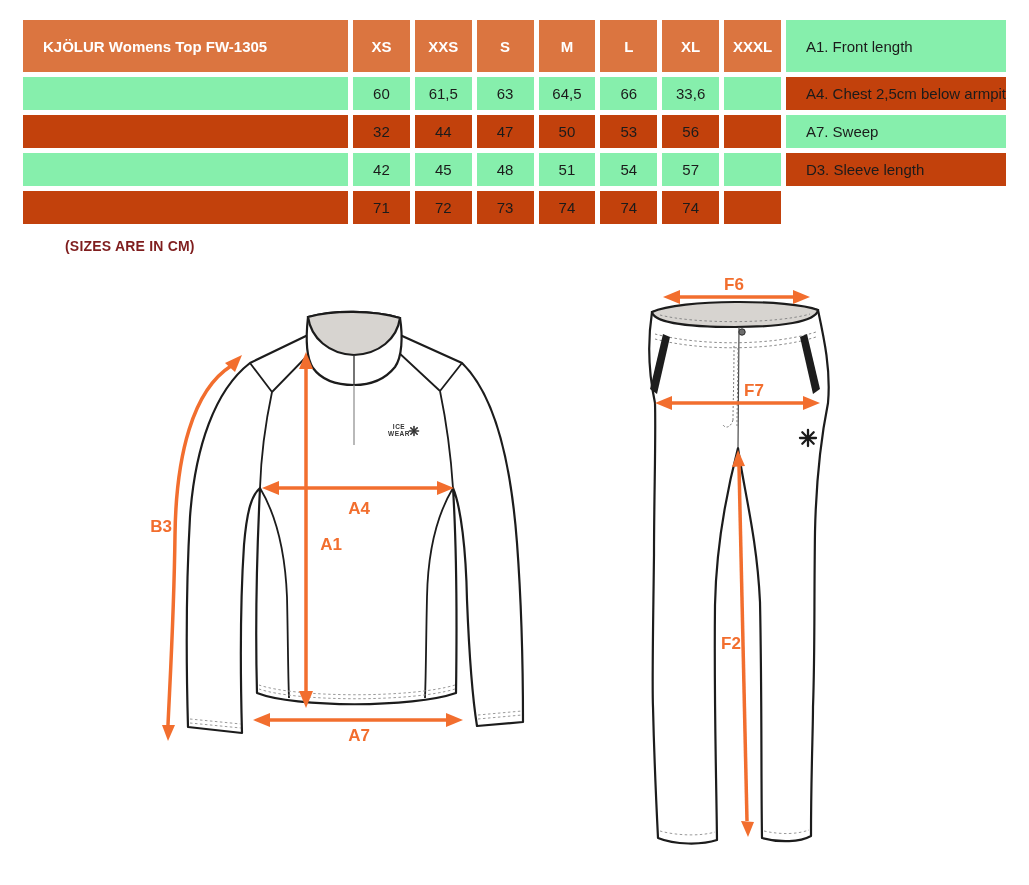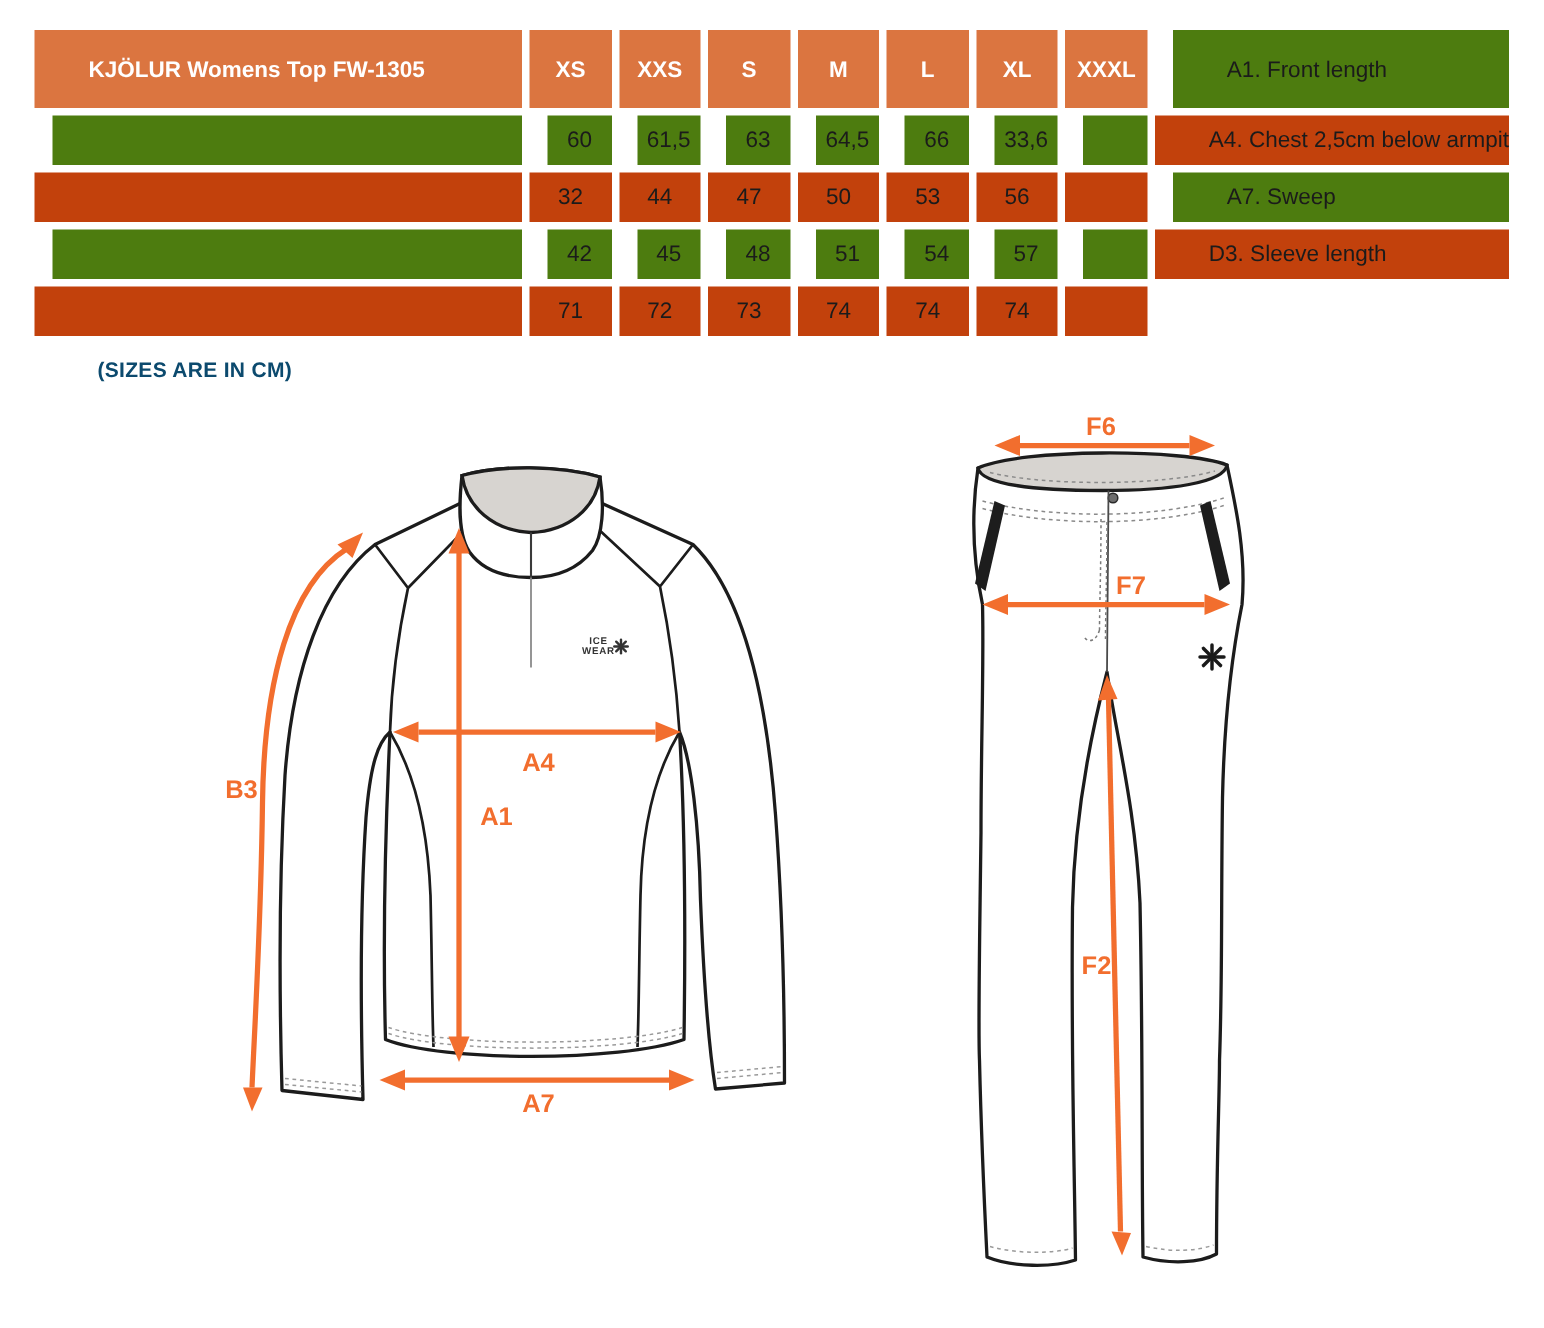--- a/index.html
+++ b/index.html
@@ -9,28 +9,28 @@
   }
   
   .size-table{
     position:absolute;left:23px;top:20px;width:983px;
     display:grid;grid-template-columns:325px repeat(8,1fr);
     grid-auto-rows:33px;grid-template-rows:52px;gap:5px;
   }
   .cell{display:flex;align-items:center;justify-content:center;
     font-size:15px;color:#1b1b1b;white-space:nowrap;}
   .cell.head{background:#db7540;color:#ffffff;font-weight:bold;}
-  .cell.label{justify-content:flex-start;padding-left:36px;}
-  .cell.dark{background:#4d7c0f;margin-left:12px;}
+  .cell.label{justify-content:flex-start;padding-left:20px;}
+  .cell.dark{background:#86efac;}
   .cell.light{background:#c2410c;}
   .cell.title{font-weight:bold;font-size:15px;}
   
   .note{
     position:absolute;left:65px;top:238px;
-    font-size:14px;font-weight:bold;color:#0c4a6e;letter-spacing:.2px;
+    font-size:14px;font-weight:bold;color:#7f1d1d;letter-spacing:.2px;
   }
   
   .shirt-svg{position:absolute;left:145px;top:295px;}
   .pants-svg{position:absolute;left:630px;top:270px;}
   svg text.dim{fill:#f26e2e;font-family:"Liberation Sans",sans-serif;
     font-size:17px;font-weight:bold;}
   svg text.logo{fill:#333;font-family:"Liberation Sans",sans-serif;
     font-size:6.5px;font-weight:bold;letter-spacing:.5px;}
 </style>
 </head>

